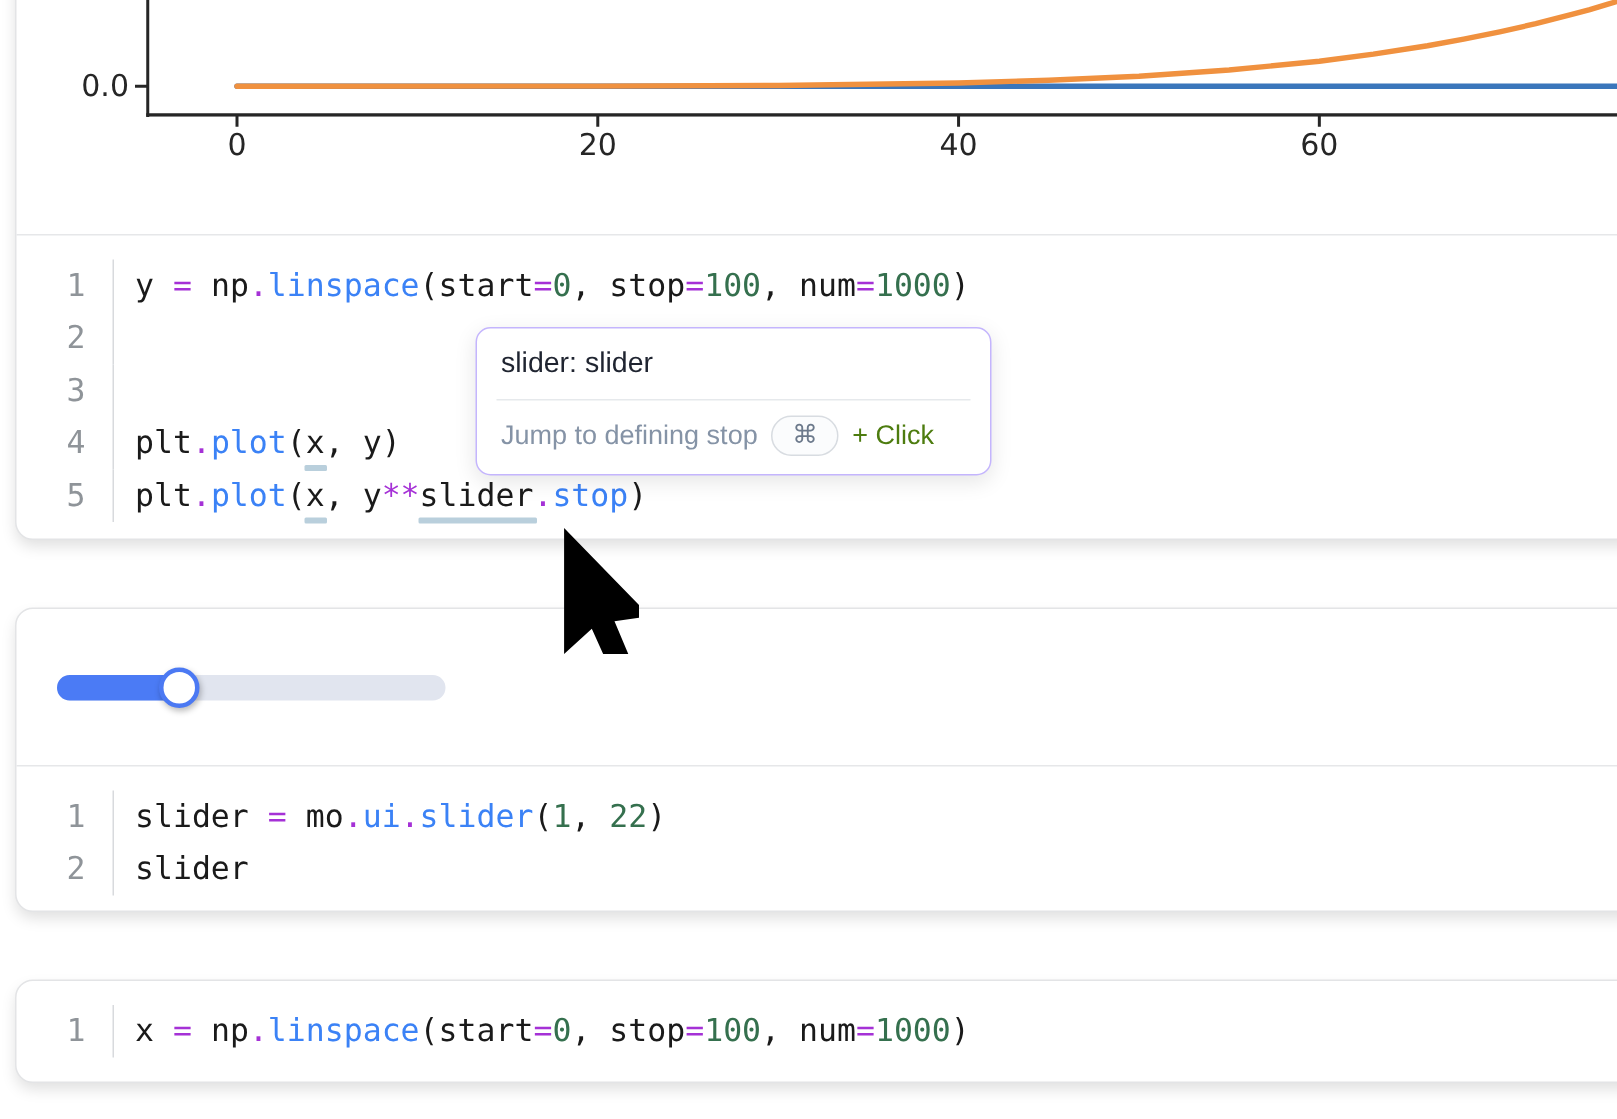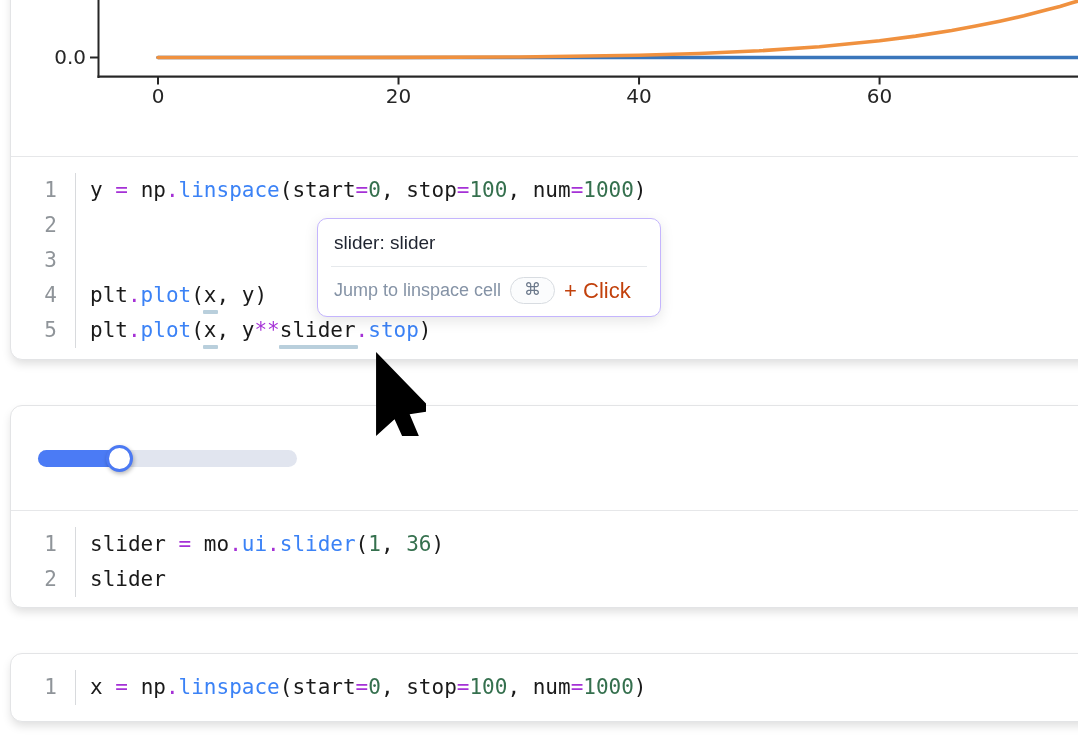--- a/index.html
+++ b/index.html
@@ -33,21 +33,21 @@
                 border:3px solid #4b79f3;box-sizing:border-box;box-shadow:1px 2px 4px rgba(0,0,0,0.28);}
   
   .tooltip{position:absolute;left:317px;top:218px;width:344px;background:#fff;border:1px solid #c4b5fd;
            border-radius:10px;box-shadow:0 4px 14px rgba(0,0,0,0.10);z-index:5;box-sizing:border-box;}
   .tt-title{padding:13px 16px 12px;font-size:19px;color:#1f2430;}
   .tt-div{height:1px;background:#e6e9ec;margin:0 13px;}
   .tt-row{display:flex;align-items:center;gap:9px;padding:10px 14px 12px 16px;}
   .tt-action{font-size:18px;color:#8593a6;}
   .tt-key{display:inline-block;border:1.5px solid #d8dce1;border-radius:14px;background:#fbfcfd;
           padding:1px 13px 3px;font-size:17px;color:#6d7a8c;}
-  .tt-suffix{font-size:22px;color:#c2410c;}
+  .tt-suffix{font-size:18px;color:#4d7c0f;}
   
   .cursor{position:absolute;left:376px;top:352px;z-index:9;}
 </style>
 </head>
 <body>
 
 <div id="screen">
 
   <div class="cell" style="top:-44px;height:404px;">
     <div style="position:absolute;left:0;top:0;right:0;height:199px;">
@@ -92,42 +92,42 @@
           <span class="ln">5</span>
           <span class="lc"><span class="t">plt</span><span class="t o">.</span><span class="t f">plot</span><span class="t">(</span><span class="t u">x</span><span class="t">, </span><span class="t">y</span><span class="t o">**</span><span class="t u">slider</span><span class="t o">.</span><span class="t f">stop</span><span class="t">)</span></span>
         </div>
       </div>
   </div>
 
   <div class="tooltip">
     <div class="tt-title">slider: slider</div>
     <div class="tt-div"></div>
     <div class="tt-row">
-      <span class="tt-action">Jump to linspace cell</span>
+      <span class="tt-action">Jump to defining stop</span>
       <span class="tt-key">⌘</span>
       <span class="tt-suffix">+ Click</span>
     </div>
   </div>
 
   <svg class="cursor" width="50" height="84" viewBox="0 0 38 64">
     <path d="M0,0 L0,50 L11,40 L20,60 L28,56 L20,37 L34,35 Z" fill="#000" transform="scale(1.28)"></path>
   </svg>
 
   <div class="cell" style="top:405px;height:203px;">
     <div style="position:absolute;left:0;top:0;right:0;height:104px;">
       <div class="slider-track">
         <div class="slider-fill" id="slider-fill" style="width: 94.067px;"></div>
         <div class="slider-thumb" id="slider-thumb" style="left: 67.567px;"></div>
       </div>
     </div>
     <div class="cell-divider" style="top:104px;"></div>
     <div class="code" style="top:105px;padding:16px 0 12px;">
         <div class="cl">
           <span class="ln">1</span>
-          <span class="lc"><span class="t">slider</span><span class="t"> </span><span class="t o">=</span><span class="t"> </span><span class="t">mo</span><span class="t o">.</span><span class="t f">ui</span><span class="t o">.</span><span class="t f">slider</span><span class="t">(</span><span class="t n">1</span><span class="t">, </span><span class="t n">36</span><span class="t">)</span></span>
+          <span class="lc"><span class="t">slider</span><span class="t"> </span><span class="t o">=</span><span class="t"> </span><span class="t">mo</span><span class="t o">.</span><span class="t f">ui</span><span class="t o">.</span><span class="t f">slider</span><span class="t">(</span><span class="t n">1</span><span class="t">, </span><span class="t n">22</span><span class="t">)</span></span>
         </div>
         <div class="cl">
           <span class="ln">2</span>
           <span class="lc"><span class="t">slider</span></span>
         </div>
       </div>
   </div>
 
   <div class="cell" style="top:653px;height:69px;">
     <div class="code" style="top:0;padding:16px 0 15px;">

